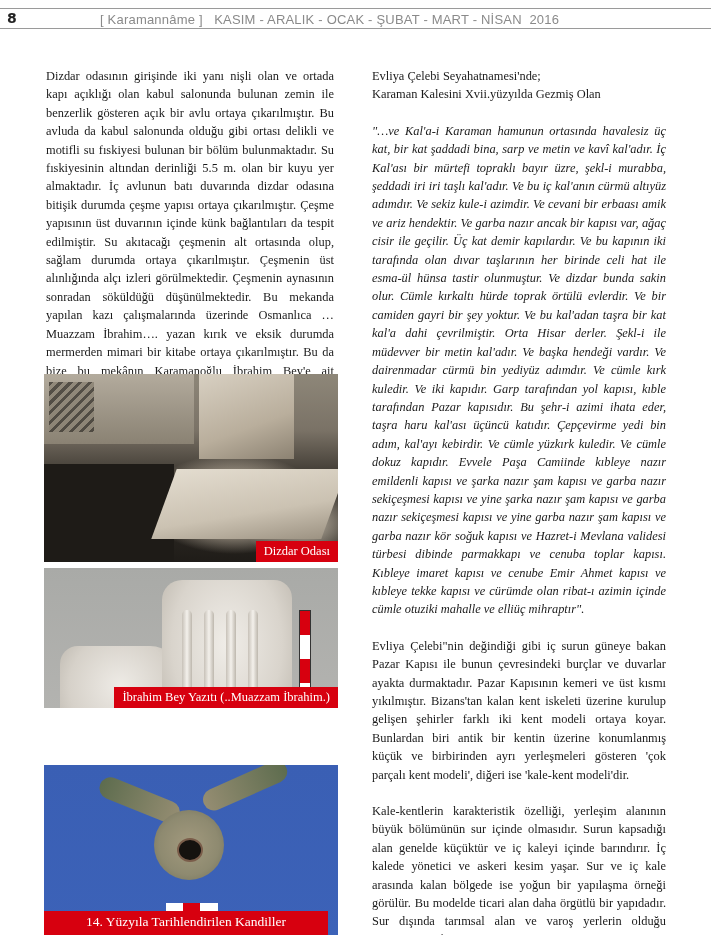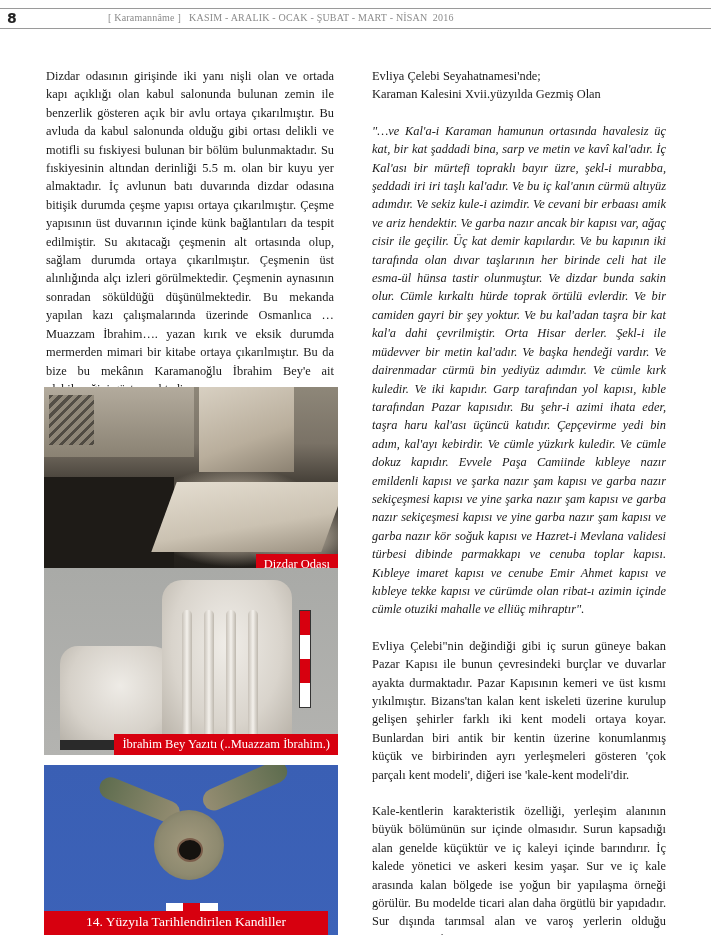--- a/index.html
+++ b/index.html
@@ -2,43 +2,43 @@
 <html><head>
 <meta charset="utf-8">
 <style>
   html, body { margin: 0; padding: 0; background: #ffffff; }
   body { width: 711px; height: 935px; position: relative; overflow: hidden; font-family: "DejaVu Serif", "Liberation Serif", serif; color: #1a1a1a; }
 
   .header { position: absolute; left: 0; top: 0; width: 711px; height: 36px; }
   .header .rule-top { position: absolute; left: 0; right: 0; top: 8px; height: 1px; background: #9a9a9a; }
   .header .rule-bottom { position: absolute; left: 0; right: 0; top: 28px; height: 1px; background: #9a9a9a; }
   .header .page-num { position: absolute; left: 7px; top: 10px; font-family: "DejaVu Sans", sans-serif; font-size: 14px; font-weight: bold; color: #222; }
-  .header .running { position: absolute; left: 108px; top: 12px; font-family: Liberation Serif, serif; font-size: 10px; color: #8a8a8a; letter-spacing: 0.2px; white-space: pre; }
+  .header .running { position: absolute; left: 100px; top: 12px; font-family: Liberation Sans, sans-serif; font-size: 13px; color: #8a8a8a; letter-spacing: 0.2px; white-space: pre; }
 
   .col { position: absolute; font-family: "Liberation Serif", serif; font-size: 12.4px; line-height: 18.4px; text-align: justify; }
   .col p { margin: 0; }
   .col-left { left: 46px; top: 67px; width: 288px; }
   .col-right { left: 372px; top: 67px; width: 294px; }
   .col-right .intro { margin-bottom: 18px; text-align: left; }
   .col-right .quote { font-style: italic; margin-bottom: 18px; }
   .col-right .para { margin-bottom: 18px; }
 
   .photo { position: absolute; left: 44px; width: 294px; overflow: hidden; }
   .photo .caption { position: absolute; right: 0; bottom: 0; background: #d7000f; color: #fff; font-family: "Liberation Serif", serif; font-size: 12.5px; padding: 3px 8px 3px 8px; white-space: nowrap; }
   .photo-1 { top: 374px; height: 188px; background:
       radial-gradient(ellipse 90px 50px at 190px 130px, #d8d1c4 0%, #b8ad9c 45%, rgba(0,0,0,0) 100%),
       radial-gradient(ellipse 60px 40px at 260px 150px, #c9bfae 0%, rgba(0,0,0,0) 100%),
-      linear-gradient(180deg, #8e8779 0%, #7a7266 30%, #3b362f 55%, #1f1c18 100%); margin-top: 13px; }
+      linear-gradient(180deg, #8e8779 0%, #7a7266 30%, #3b362f 55%, #1f1c18 100%); }
   .photo-1 .wall { position: absolute; left: 0; top: 0; width: 150px; height: 70px; background: linear-gradient(180deg, #b3ab9d 0%, #8a8273 100%); }
   .photo-1 .tower { position: absolute; left: 155px; top: 0; width: 95px; height: 85px; background: linear-gradient(160deg, #d8d0c2 0%, #b9ae9c 60%, #8c8272 100%); }
   .photo-1 .stairs { position: absolute; left: 5px; top: 8px; width: 45px; height: 50px; background: repeating-linear-gradient(135deg, #3e3a33 0 3px, #8a8273 3px 7px); opacity: 0.8; }
   .photo-1 .floor { position: absolute; left: 120px; top: 95px; width: 170px; height: 70px; background: linear-gradient(170deg, #e3dccf 0%, #cbc2b2 60%, #9d9383 100%); transform: skewX(-20deg); }
   .photo-1 .pit { position: absolute; left: 0; top: 90px; width: 130px; height: 98px; background: #1e1b17; }
 
-  .photo-2 { top: 568px; height: 187px; background: linear-gradient(180deg, #a9aaa7 0%, #b3b3b0 100%); }
+  .photo-2 { top: 568px; height: 140px; background: linear-gradient(180deg, #a9aaa7 0%, #b3b3b0 100%); }
   .photo-2 .stone-a { position: absolute; left: 16px; top: 78px; width: 120px; height: 100px; background: radial-gradient(ellipse at 50% 40%, #eeebe6 0%, #d6d1c9 60%, #b4afa6 100%); border-radius: 18px 30px 6px 6px; }
   .photo-2 .stone-b { position: absolute; left: 118px; top: 12px; width: 130px; height: 160px; background: radial-gradient(ellipse at 50% 40%, #f0ede8 0%, #d9d4cc 60%, #b8b2a8 100%); border-radius: 20px 18px 6px 6px; }
   .photo-2 .flute { position: absolute; top: 30px; width: 10px; height: 130px; background: linear-gradient(90deg, #c7c1b8, #f4f1ec, #bdb7ad); border-radius: 5px; }
   .photo-2 .scale { position: absolute; left: 255px; top: 42px; width: 10px; height: 96px; background: linear-gradient(180deg, #d7000f 0 25%, #ffffff 25% 50%, #d7000f 50% 75%, #ffffff 75% 100%); border: 1px solid #333; }
   .photo-2 .base { position: absolute; left: 16px; top: 172px; width: 150px; height: 10px; background: #2a2a2a; }
 
   .photo-3 { top: 765px; height: 170px; background: linear-gradient(180deg, #3a5fb4 0%, #3c62b8 100%); }
   .photo-3 .lamp-body { position: absolute; left: 110px; top: 45px; width: 70px; height: 70px; background: radial-gradient(circle at 50% 50%, #a39a7e 0%, #8e8a70 60%, #6f6e58 100%); border-radius: 50%; }
   .photo-3 .lamp-hole { position: absolute; left: 133px; top: 73px; width: 22px; height: 20px; background: #15120f; border-radius: 50%; border: 2px solid #7a5d4a; }
   .photo-3 .wing-l { position: absolute; left: 50px; top: 40px; width: 85px; height: 22px; background: linear-gradient(90deg, #5d6c4e, #958d72); border-radius: 12px; transform: rotate(22deg); transform-origin: right center; }

